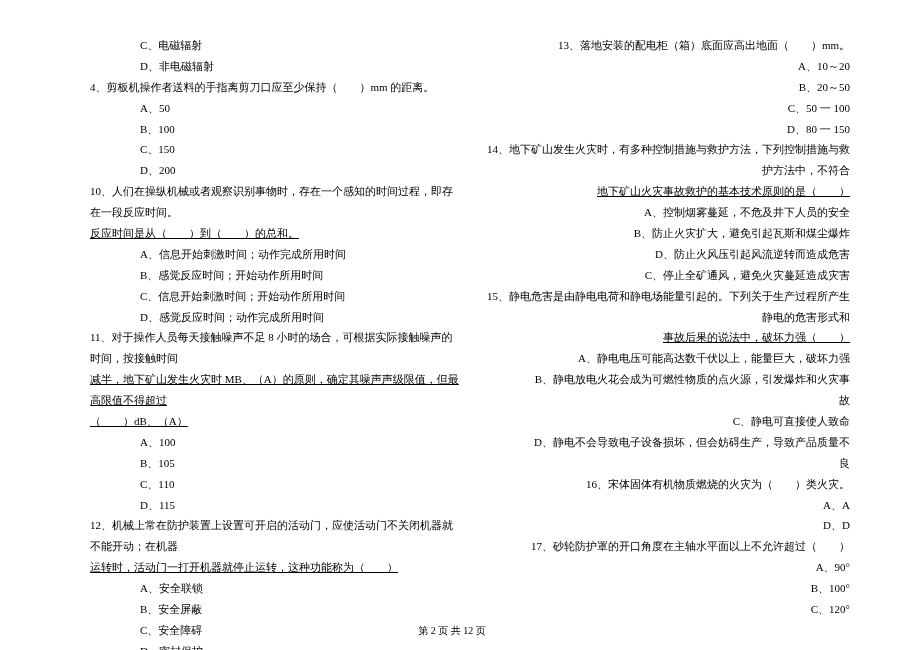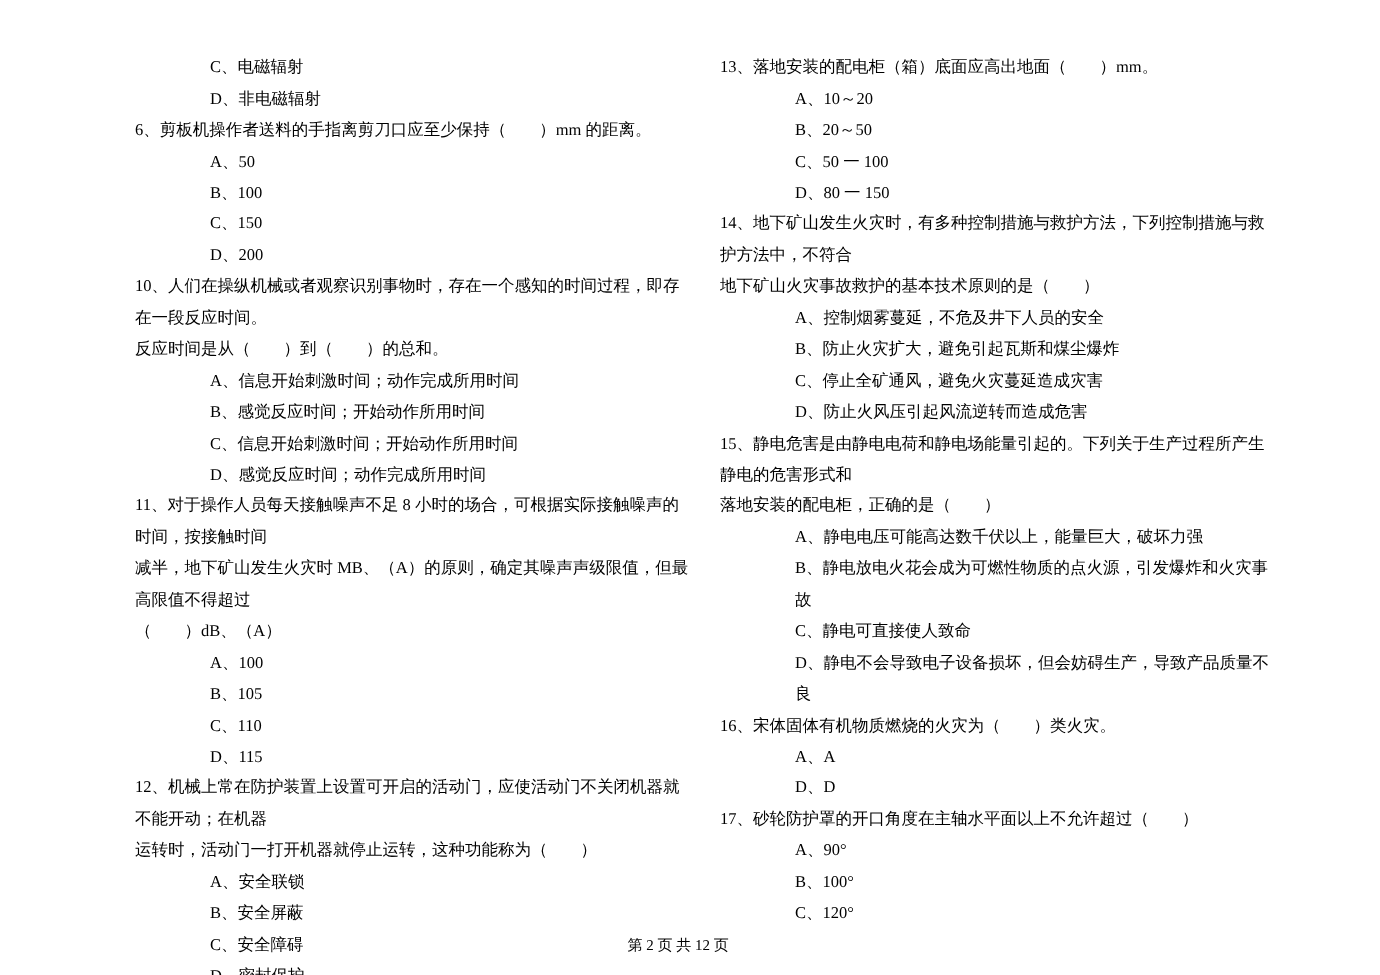--- a/index.html
+++ b/index.html
@@ -27,47 +27,49 @@
       flex: 1;
       padding: 0 20px;
     }
     .column-left {
       padding-left: 60px;
       padding-right: 10px;
     }
     .column-right {
       padding-left: 10px;
       padding-right: 40px;
+      text-align: right;
     }
     .option {
       padding-left: 50px;
     }
     .question {
       padding-left: 0;
     }
     .sub-line {
       padding-left: 0;
+      text-decoration: underline;
     }
     .footer {
       position: absolute;
       bottom: 10px;
       left: 0;
       right: 16px;
       text-align: center;
       font-size: 10px;
     }
   </style>
 </head>
 <body>
 
 <div class="page">
   <div class="column column-left">
     <div class="option">C、电磁辐射</div>
     <div class="option">D、非电磁辐射</div>
-    <div class="question">6、剪板机操作者送料的手指离剪刀口应至少保持（　　）mm 的距离。</div>
+    <div class="question">4、剪板机操作者送料的手指离剪刀口应至少保持（　　）mm 的距离。</div>
     <div class="option">A、50</div>
     <div class="option">B、100</div>
     <div class="option">C、150</div>
     <div class="option">D、200</div>
     <div class="question">10、人们在操纵机械或者观察识别事物时，存在一个感知的时间过程，即存在一段反应时间。</div>
     <div class="sub-line">反应时间是从（　　）到（　　）的总和。</div>
     <div class="option">A、信息开始刺激时间；动作完成所用时间</div>
     <div class="option">B、感觉反应时间；开始动作所用时间</div>
     <div class="option">C、信息开始刺激时间；开始动作所用时间</div>
     <div class="option">D、感觉反应时间；动作完成所用时间</div>
@@ -89,24 +91,24 @@
   <div class="column column-right">
     <div class="question">13、落地安装的配电柜（箱）底面应高出地面（　　）mm。</div>
     <div class="option">A、10～20</div>
     <div class="option">B、20～50</div>
     <div class="option">C、50 一 100</div>
     <div class="option">D、80 一 150</div>
     <div class="question">14、地下矿山发生火灾时，有多种控制措施与救护方法，下列控制措施与救护方法中，不符合</div>
     <div class="sub-line">地下矿山火灾事故救护的基本技术原则的是（　　）</div>
     <div class="option">A、控制烟雾蔓延，不危及井下人员的安全</div>
     <div class="option">B、防止火灾扩大，避免引起瓦斯和煤尘爆炸</div>
+    <div class="option">D、防止火风压引起风流逆转而造成危害</div>
     <div class="option">C、停止全矿通风，避免火灾蔓延造成灾害</div>
-    <div class="option">D、防止火风压引起风流逆转而造成危害</div>
     <div class="question">15、静电危害是由静电电荷和静电场能量引起的。下列关于生产过程所产生静电的危害形式和</div>
-    <div class="sub-line">落地安装的配电柜，正确的是（　　）</div>
+    <div class="sub-line">事故后果的说法中，破坏力强（　　）</div>
     <div class="option">A、静电电压可能高达数千伏以上，能量巨大，破坏力强</div>
     <div class="option">B、静电放电火花会成为可燃性物质的点火源，引发爆炸和火灾事故</div>
     <div class="option">C、静电可直接使人致命</div>
     <div class="option">D、静电不会导致电子设备损坏，但会妨碍生产，导致产品质量不良</div>
     <div class="question">16、宋体固体有机物质燃烧的火灾为（　　）类火灾。</div>
     <div class="option">A、A</div>
     <div class="option">D、D</div>
     <div class="question">17、砂轮防护罩的开口角度在主轴水平面以上不允许超过（　　）</div>
     <div class="option">A、90°</div>
     <div class="option">B、100°</div>

